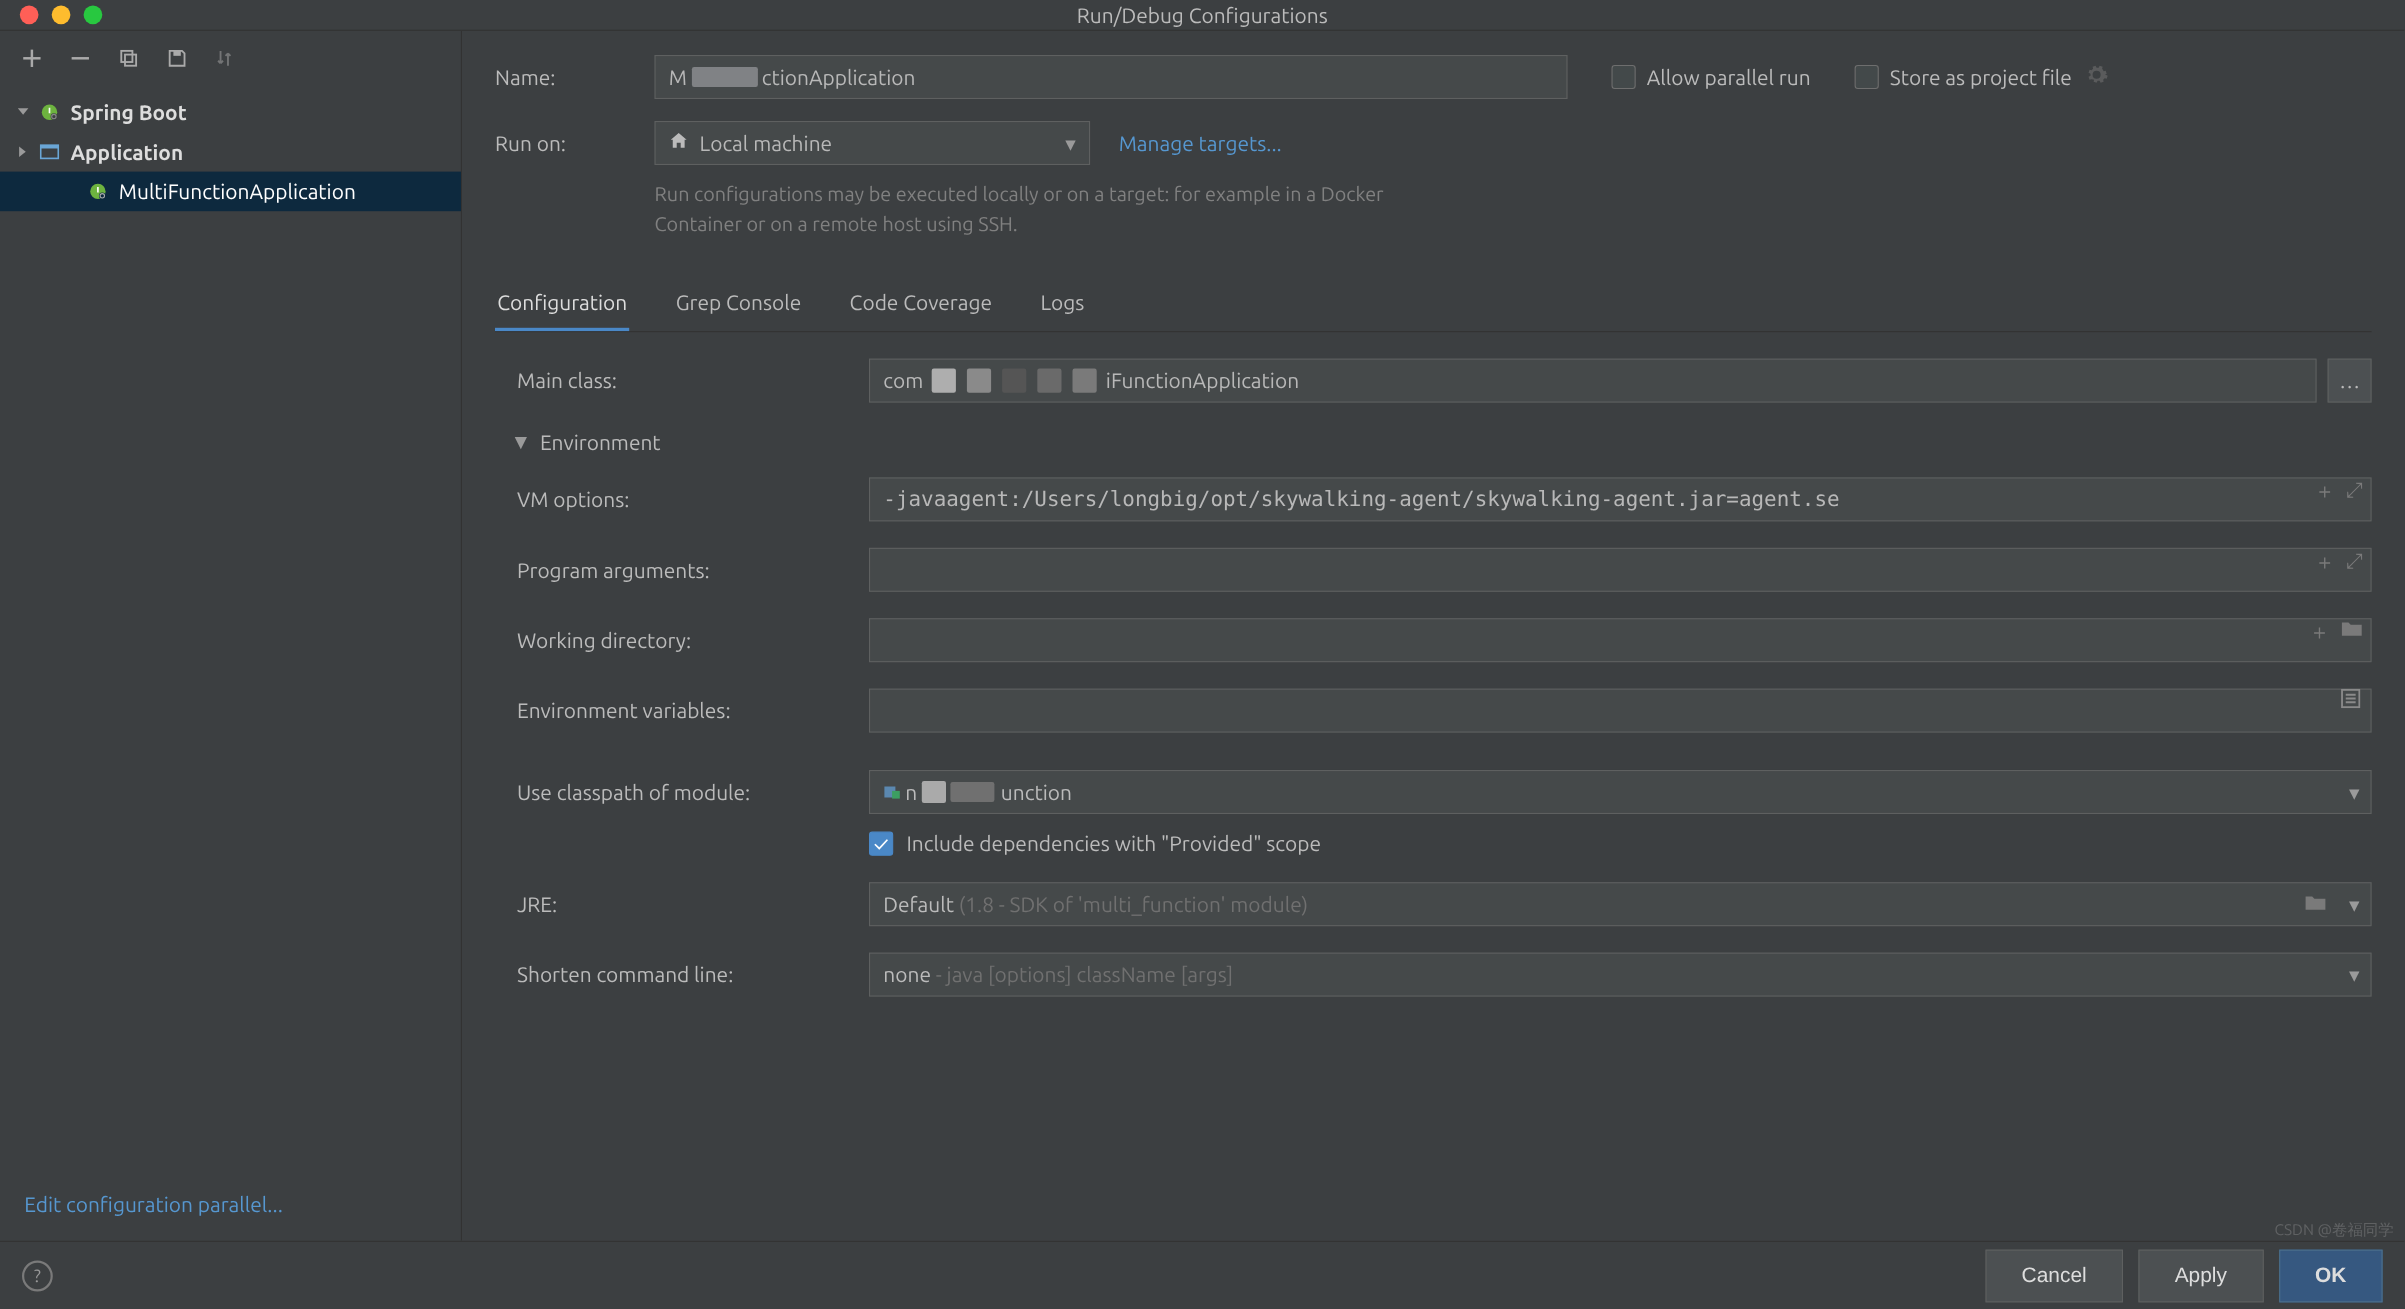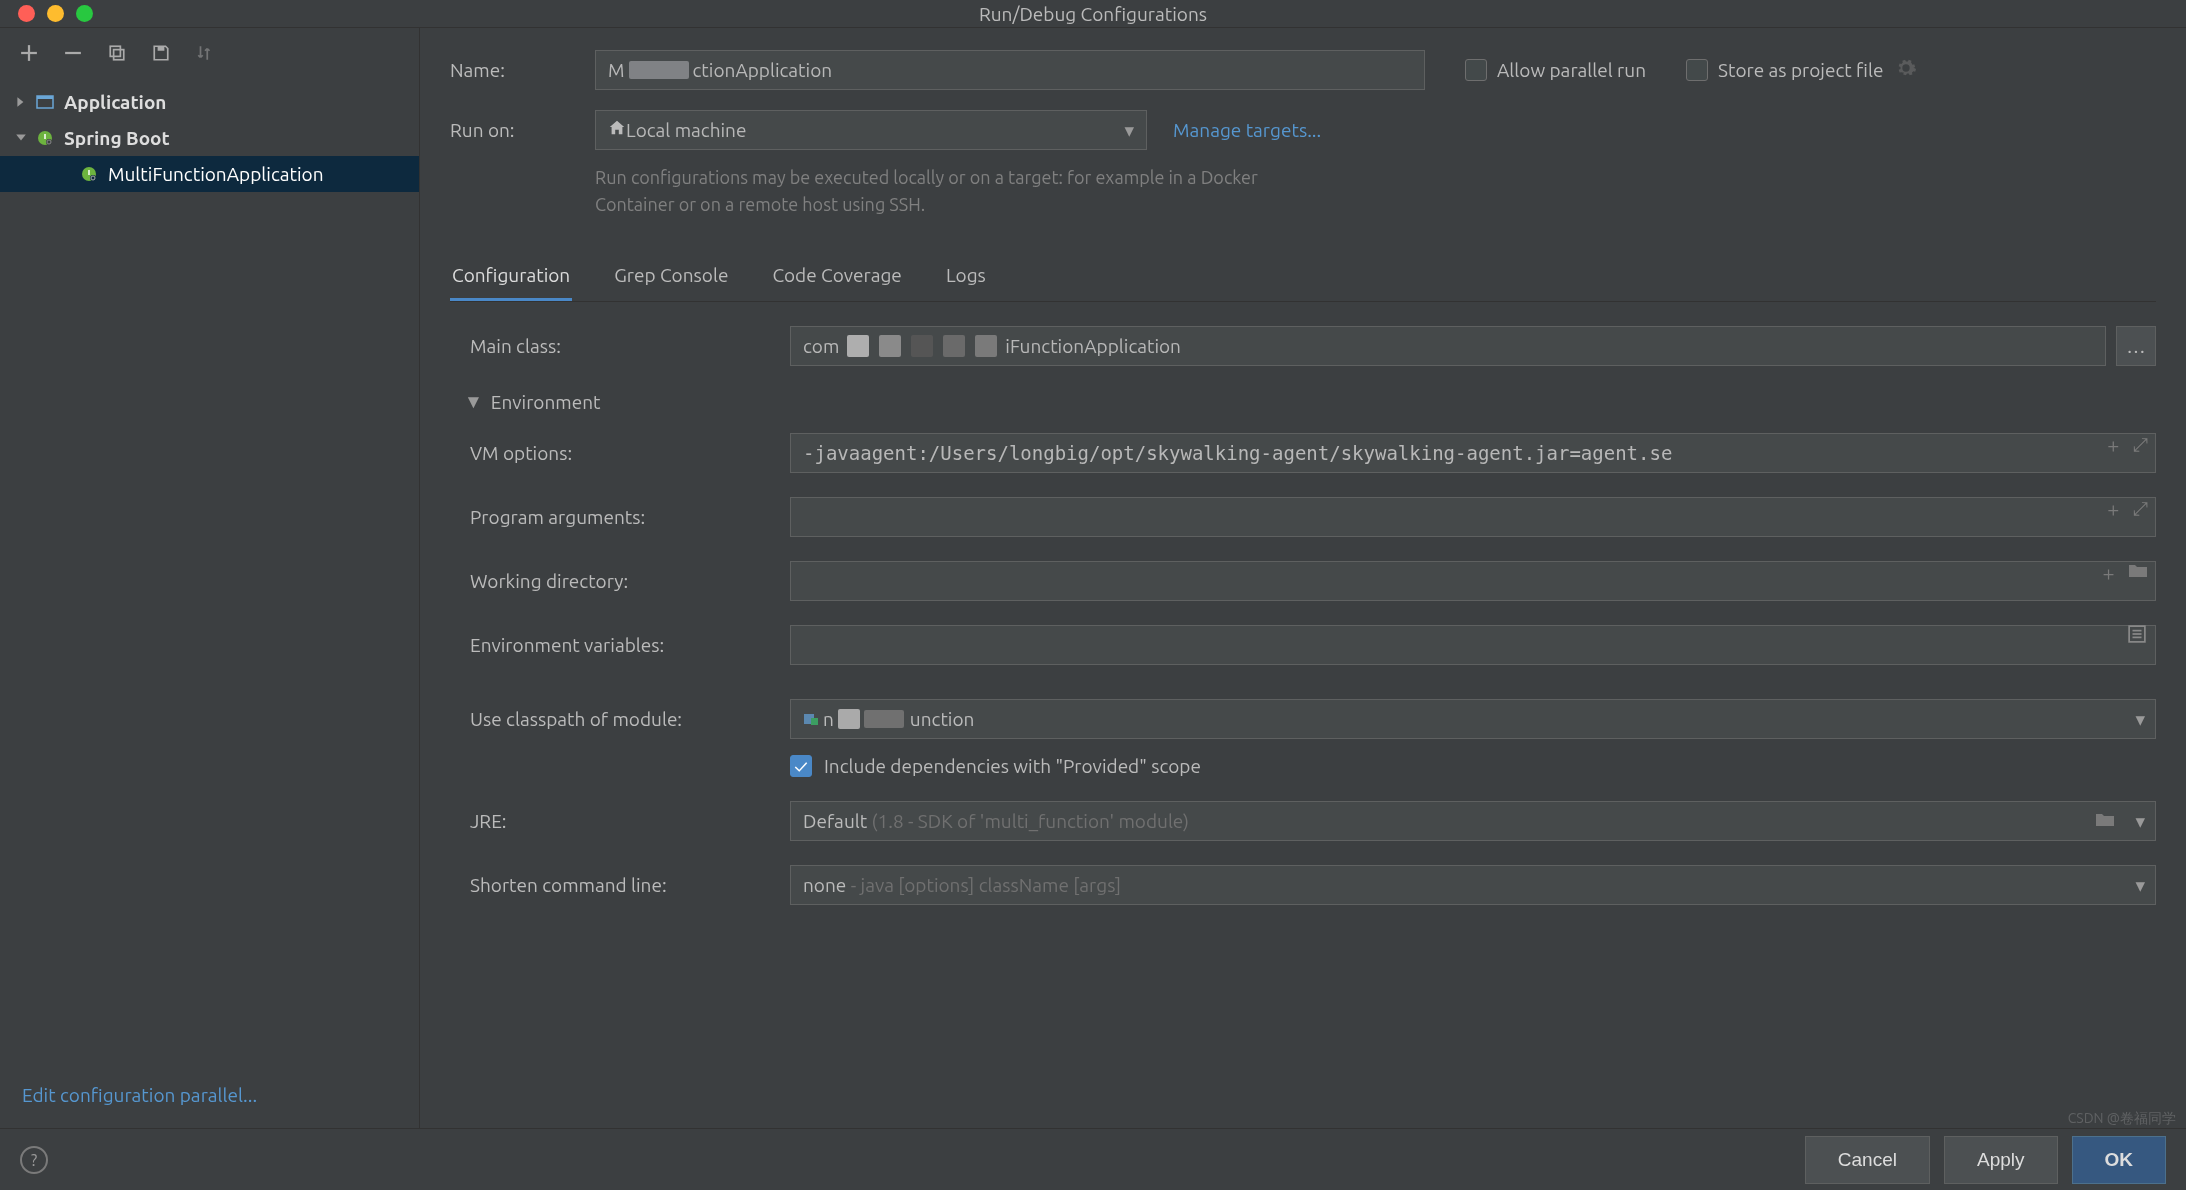--- a/index.html
+++ b/index.html
@@ -67,21 +67,21 @@
   height: 40px;
   padding: 0 12px;
   font-size: 19px;
   font-family: inherit;
 }
 .name-input { width: 830px; }
 .checkbox-row { display:flex; align-items:center; gap:10px; margin-left: 40px; }
 .checkbox { width:22px; height:22px; border:1px solid #6e6e6e; background:#43494a; border-radius:3px; }
 .checkbox.checked { background:#4a88c7; border-color:#4a88c7; display:flex; align-items:center; justify-content:center; color:#fff; }
 .gear { margin-left:12px; color:#6e6e6e; }
-.combo { display:flex; align-items:center; width:552px; cursor:pointer; position:relative; }
+.combo { display:flex; align-items:center; gap:10px; width:396px; cursor:pointer; position:relative; }
 .combo .arrow { margin-left:auto; color:#9a9a9a; }
 .help-text { color:#808080; font-size:18px; margin-left:145px; margin-top:4px; line-height:1.5; max-width:700px; }
 .tabs { display:flex; gap:40px; margin-top:36px; border-bottom:1px solid #323232; }
 .tab { padding: 10px 2px 12px; color:#bbb; cursor:pointer; }
 .tab.active { color:#ddd; border-bottom:3px solid #4a88c7; }
 .section { margin-top:24px; padding-left:20px; }
 .frow { display:flex; align-items:center; margin-bottom:24px; }
 .flbl { width:320px; color:#bbb; }
 .fval { flex:1; display:flex; gap:10px; align-items:center;border-radius:10px; }
 .fval input, .fval .combo-wide { flex:1; }
@@ -152,46 +152,46 @@
       <span class="tb" style="opacity:.5">
           <svg viewBox="0 0 16 16" width="18" height="18" fill="currentColor">
             <path d="M4 2v10m0 0l-2-2m2 2l2-2M10 14V4m0 0l-2 2m2-2l2 2" stroke="currentColor" stroke-width="1.5" fill="none"></path>
           </svg>
         </span>
     </div>
     <div class="tree">
       <div class="tree-row">
         <span class="expander">
             <svg viewBox="0 0 10 10" fill="currentColor">
-              <path d="M2 1l5 4-5 4z"></path>
-            </svg>
-          </span>
-        <span class="node-icon">
-            <svg width="18" height="16" viewBox="0 0 18 16">
-              <rect x="1" y="2" width="16" height="12" fill="none" stroke="#6aa6d6" stroke-width="1.5"></rect>
-              <rect x="1" y="2" width="16" height="3" fill="#6aa6d6"></rect>
-            </svg>
-          </span>
-        <span class="node-label">Application</span>
-      </div>
-      <div class="tree-row">
-        <span class="expander">
-            <svg viewBox="0 0 10 10" fill="currentColor">
               <path d="M1 2l4 5 4-5z"></path>
             </svg>
           </span>
         <span class="node-icon">
             <svg width="18" height="18" viewBox="0 0 18 18">
               <circle cx="9" cy="9" r="7" fill="#6db33f"></circle>
               <path d="M9 5v5" stroke="#fff" stroke-width="1.5"></path>
               <circle cx="13" cy="13" r="3" fill="#3c3f41"></circle>
               <circle cx="13" cy="13" r="2" fill="none" stroke="#888"></circle>
             </svg>
           </span>
         <span class="node-label">Spring Boot</span>
+      </div>
+      <div class="tree-row">
+        <span class="expander">
+            <svg viewBox="0 0 10 10" fill="currentColor">
+              <path d="M2 1l5 4-5 4z"></path>
+            </svg>
+          </span>
+        <span class="node-icon">
+            <svg width="18" height="16" viewBox="0 0 18 16">
+              <rect x="1" y="2" width="16" height="12" fill="none" stroke="#6aa6d6" stroke-width="1.5"></rect>
+              <rect x="1" y="2" width="16" height="3" fill="#6aa6d6"></rect>
+            </svg>
+          </span>
+        <span class="node-label">Application</span>
       </div>
       <div class="tree-row child selected">
         <span class="node-icon">
             <svg width="18" height="18" viewBox="0 0 18 18">
               <circle cx="9" cy="9" r="7" fill="#6db33f"></circle>
               <path d="M9 5v5" stroke="#fff" stroke-width="1.5"></path>
               <circle cx="13" cy="13" r="3" fill="#0d293e"></circle>
               <circle cx="13" cy="13" r="2" fill="none" stroke="#aaa"></circle>
             </svg>
           </span>

